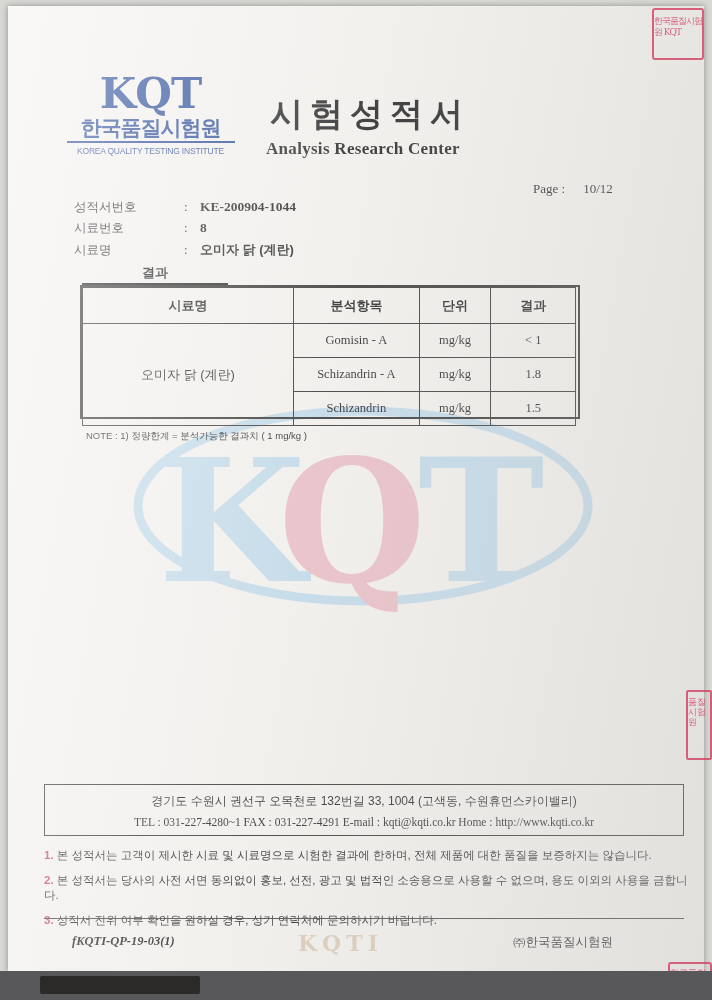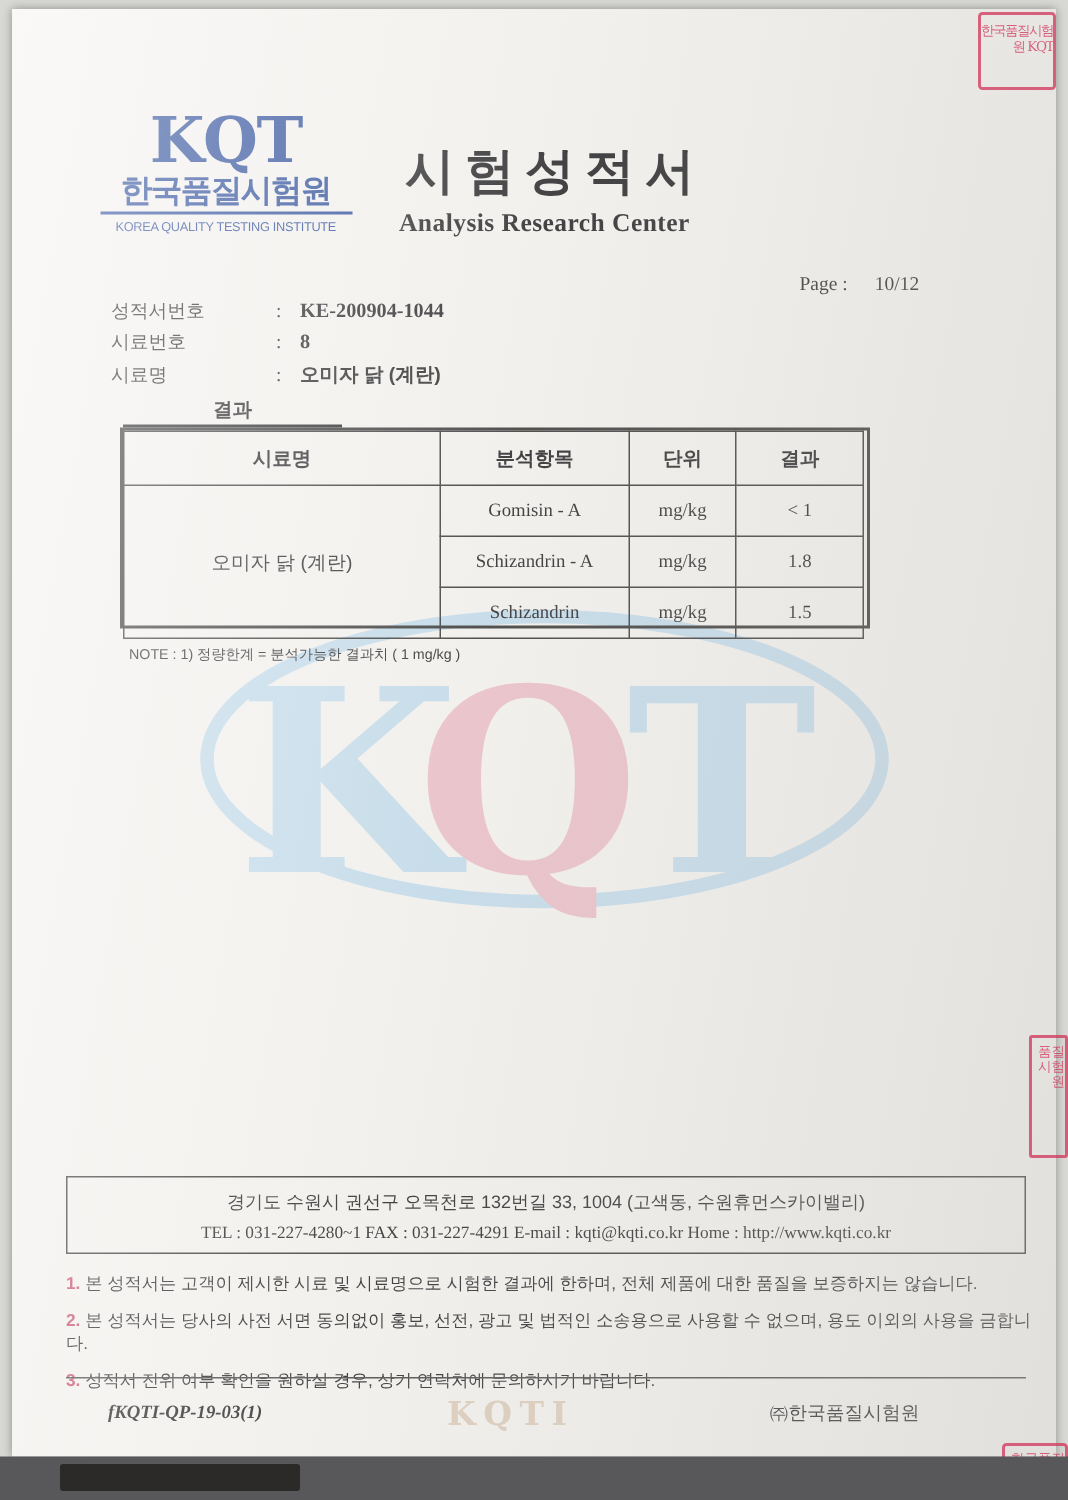--- a/index.html
+++ b/index.html
@@ -62,36 +62,36 @@
     height: 250px;
     pointer-events: none;
     opacity: 0.95;
   }
   
   .stamp {
     position: absolute;
     border: 2px solid #d23b5e;
     color: #d23b5e;
     font-family: "DejaVu Serif", serif;
-    text-align: right;
+    text-align: left;
     opacity: 0.78;
   }
   .stamp-tr {
     left: 652px; top: 8px;
     width: 52px; height: 52px;
     border-radius: 3px;
     font-size: 9px;
     line-height: 11px;
     padding-top: 6px;
     box-sizing: border-box;
     letter-spacing: -1px;
   }
   .stamp-mr {
     left: 686px; top: 690px;
-    width: 26px; height: 82px;
+    width: 26px; height: 70px;
     border-radius: 2px;
     font-size: 9px;
     line-height: 10px;
     padding-top: 5px;
     box-sizing: border-box;
   }
   .stamp-br {
     left: 668px; top: 962px;
     width: 44px; height: 40px;
     border-radius: 3px;

